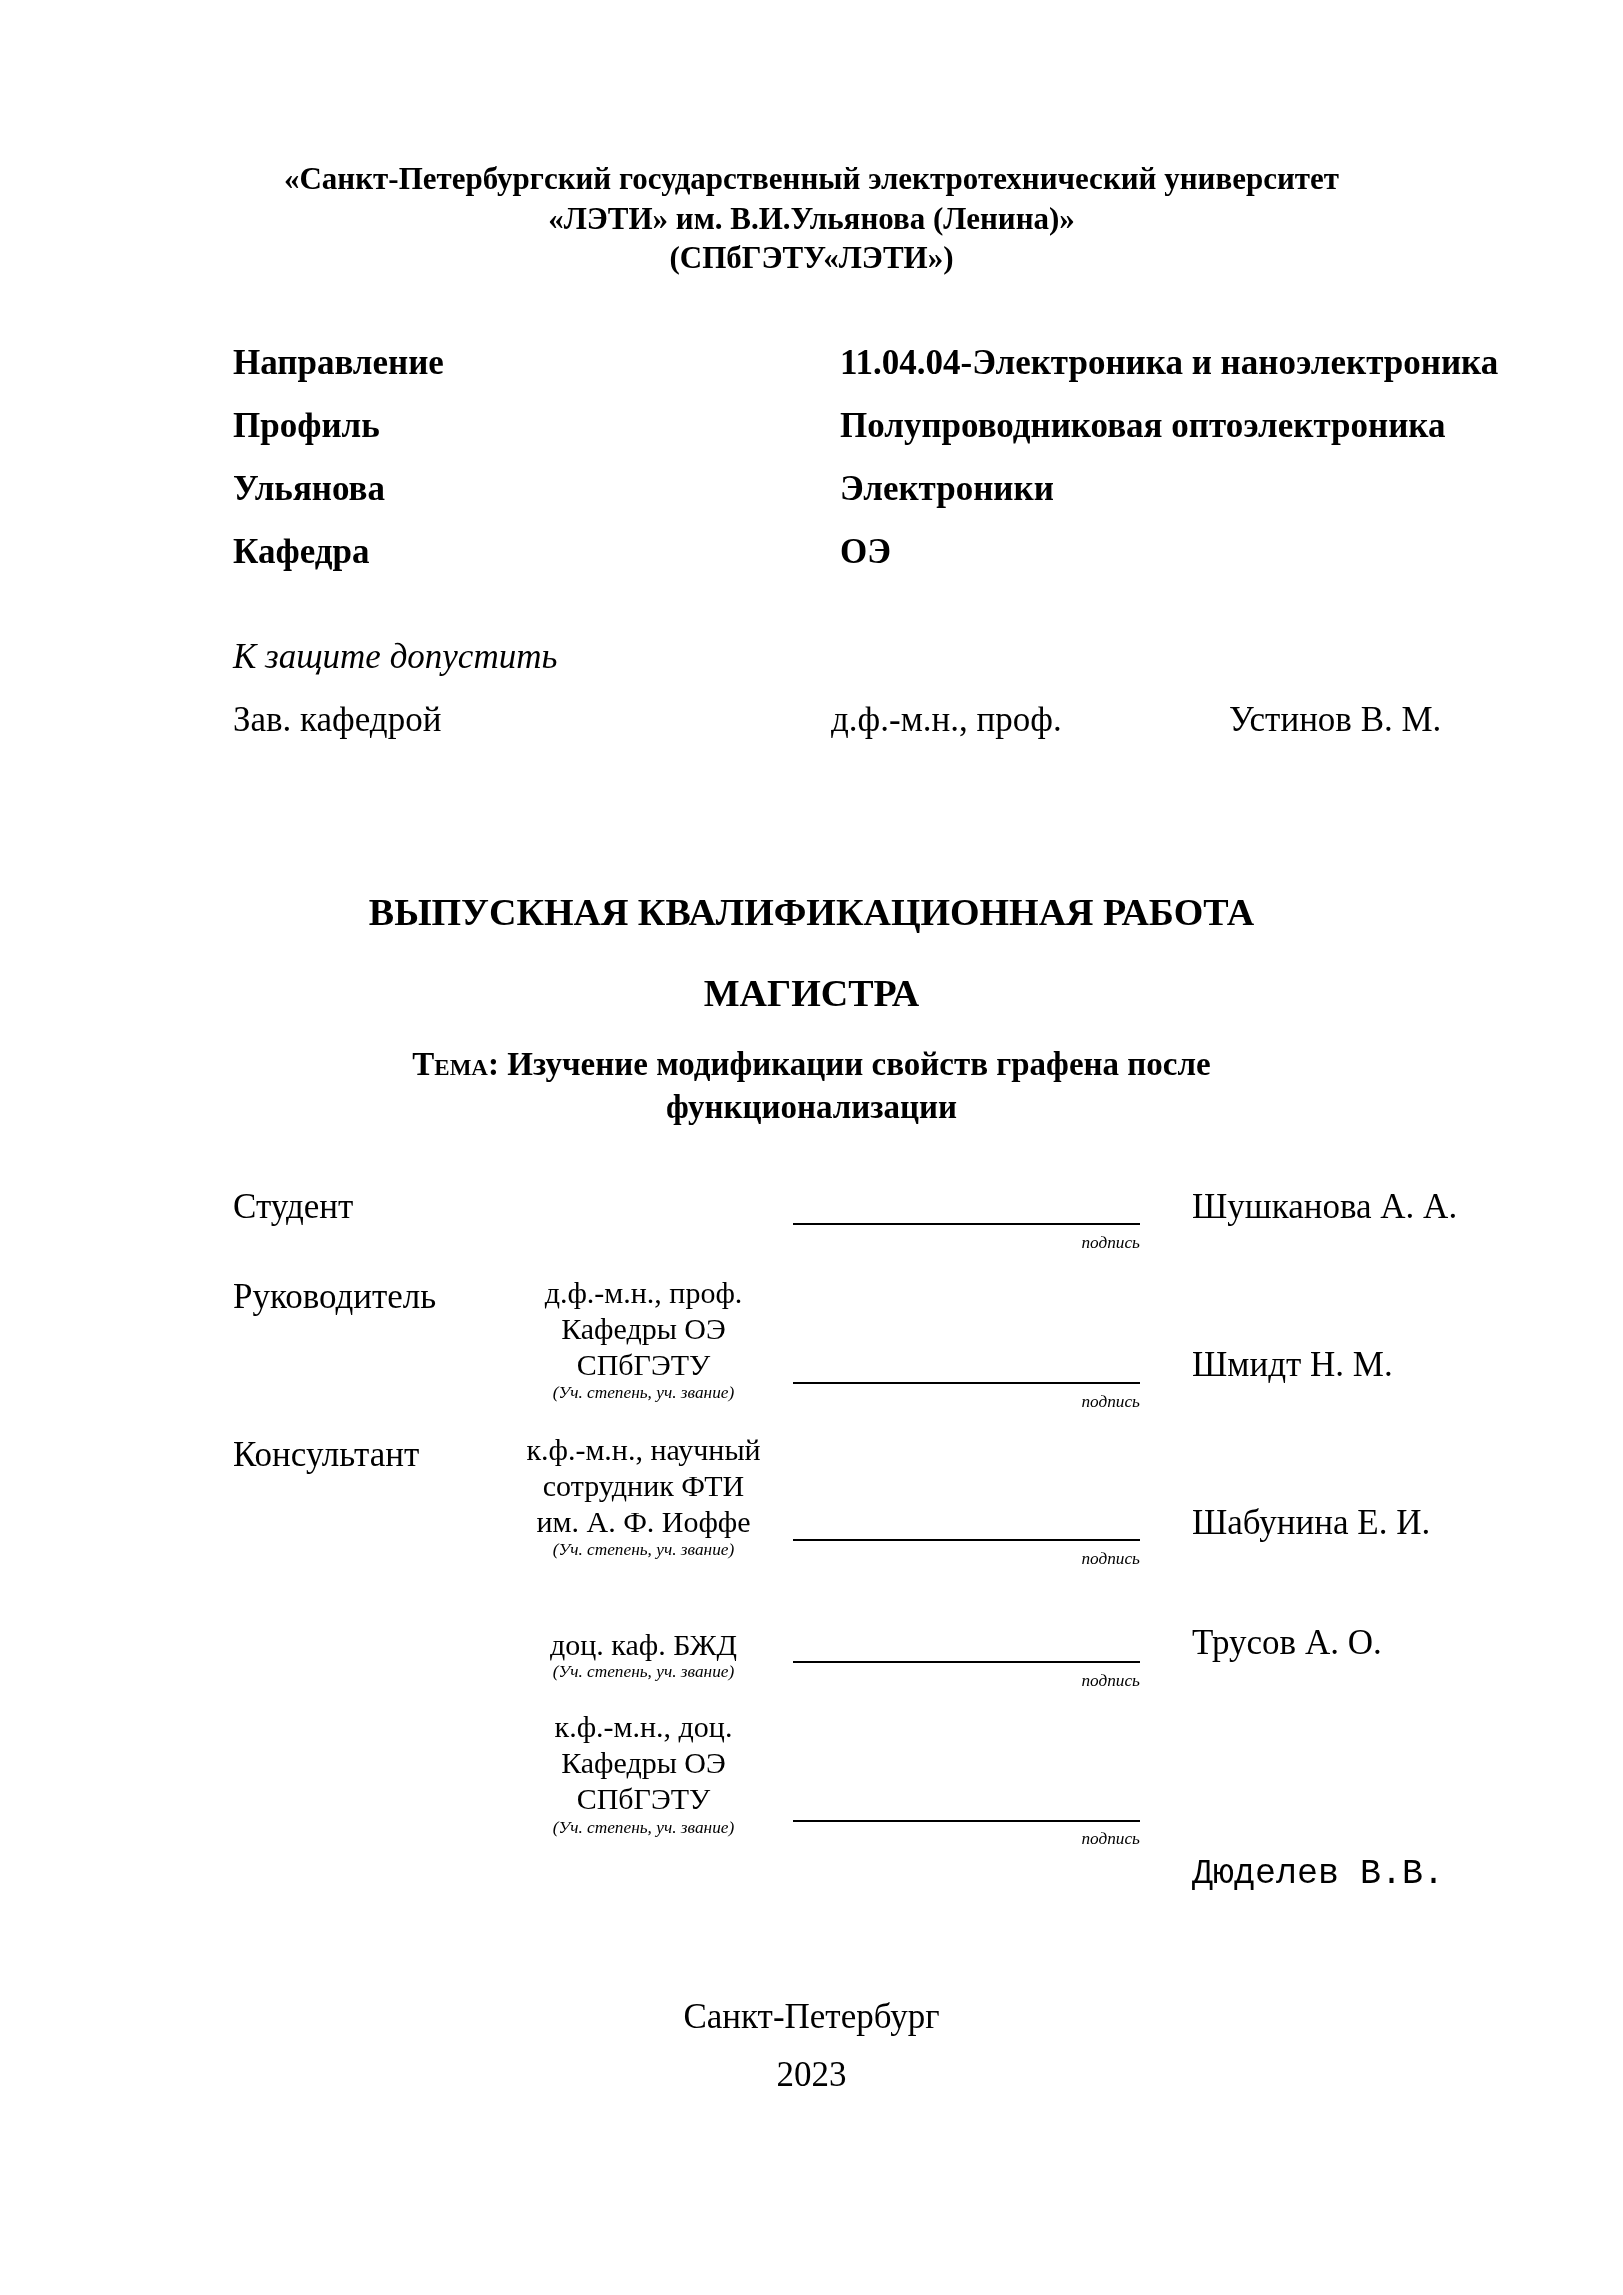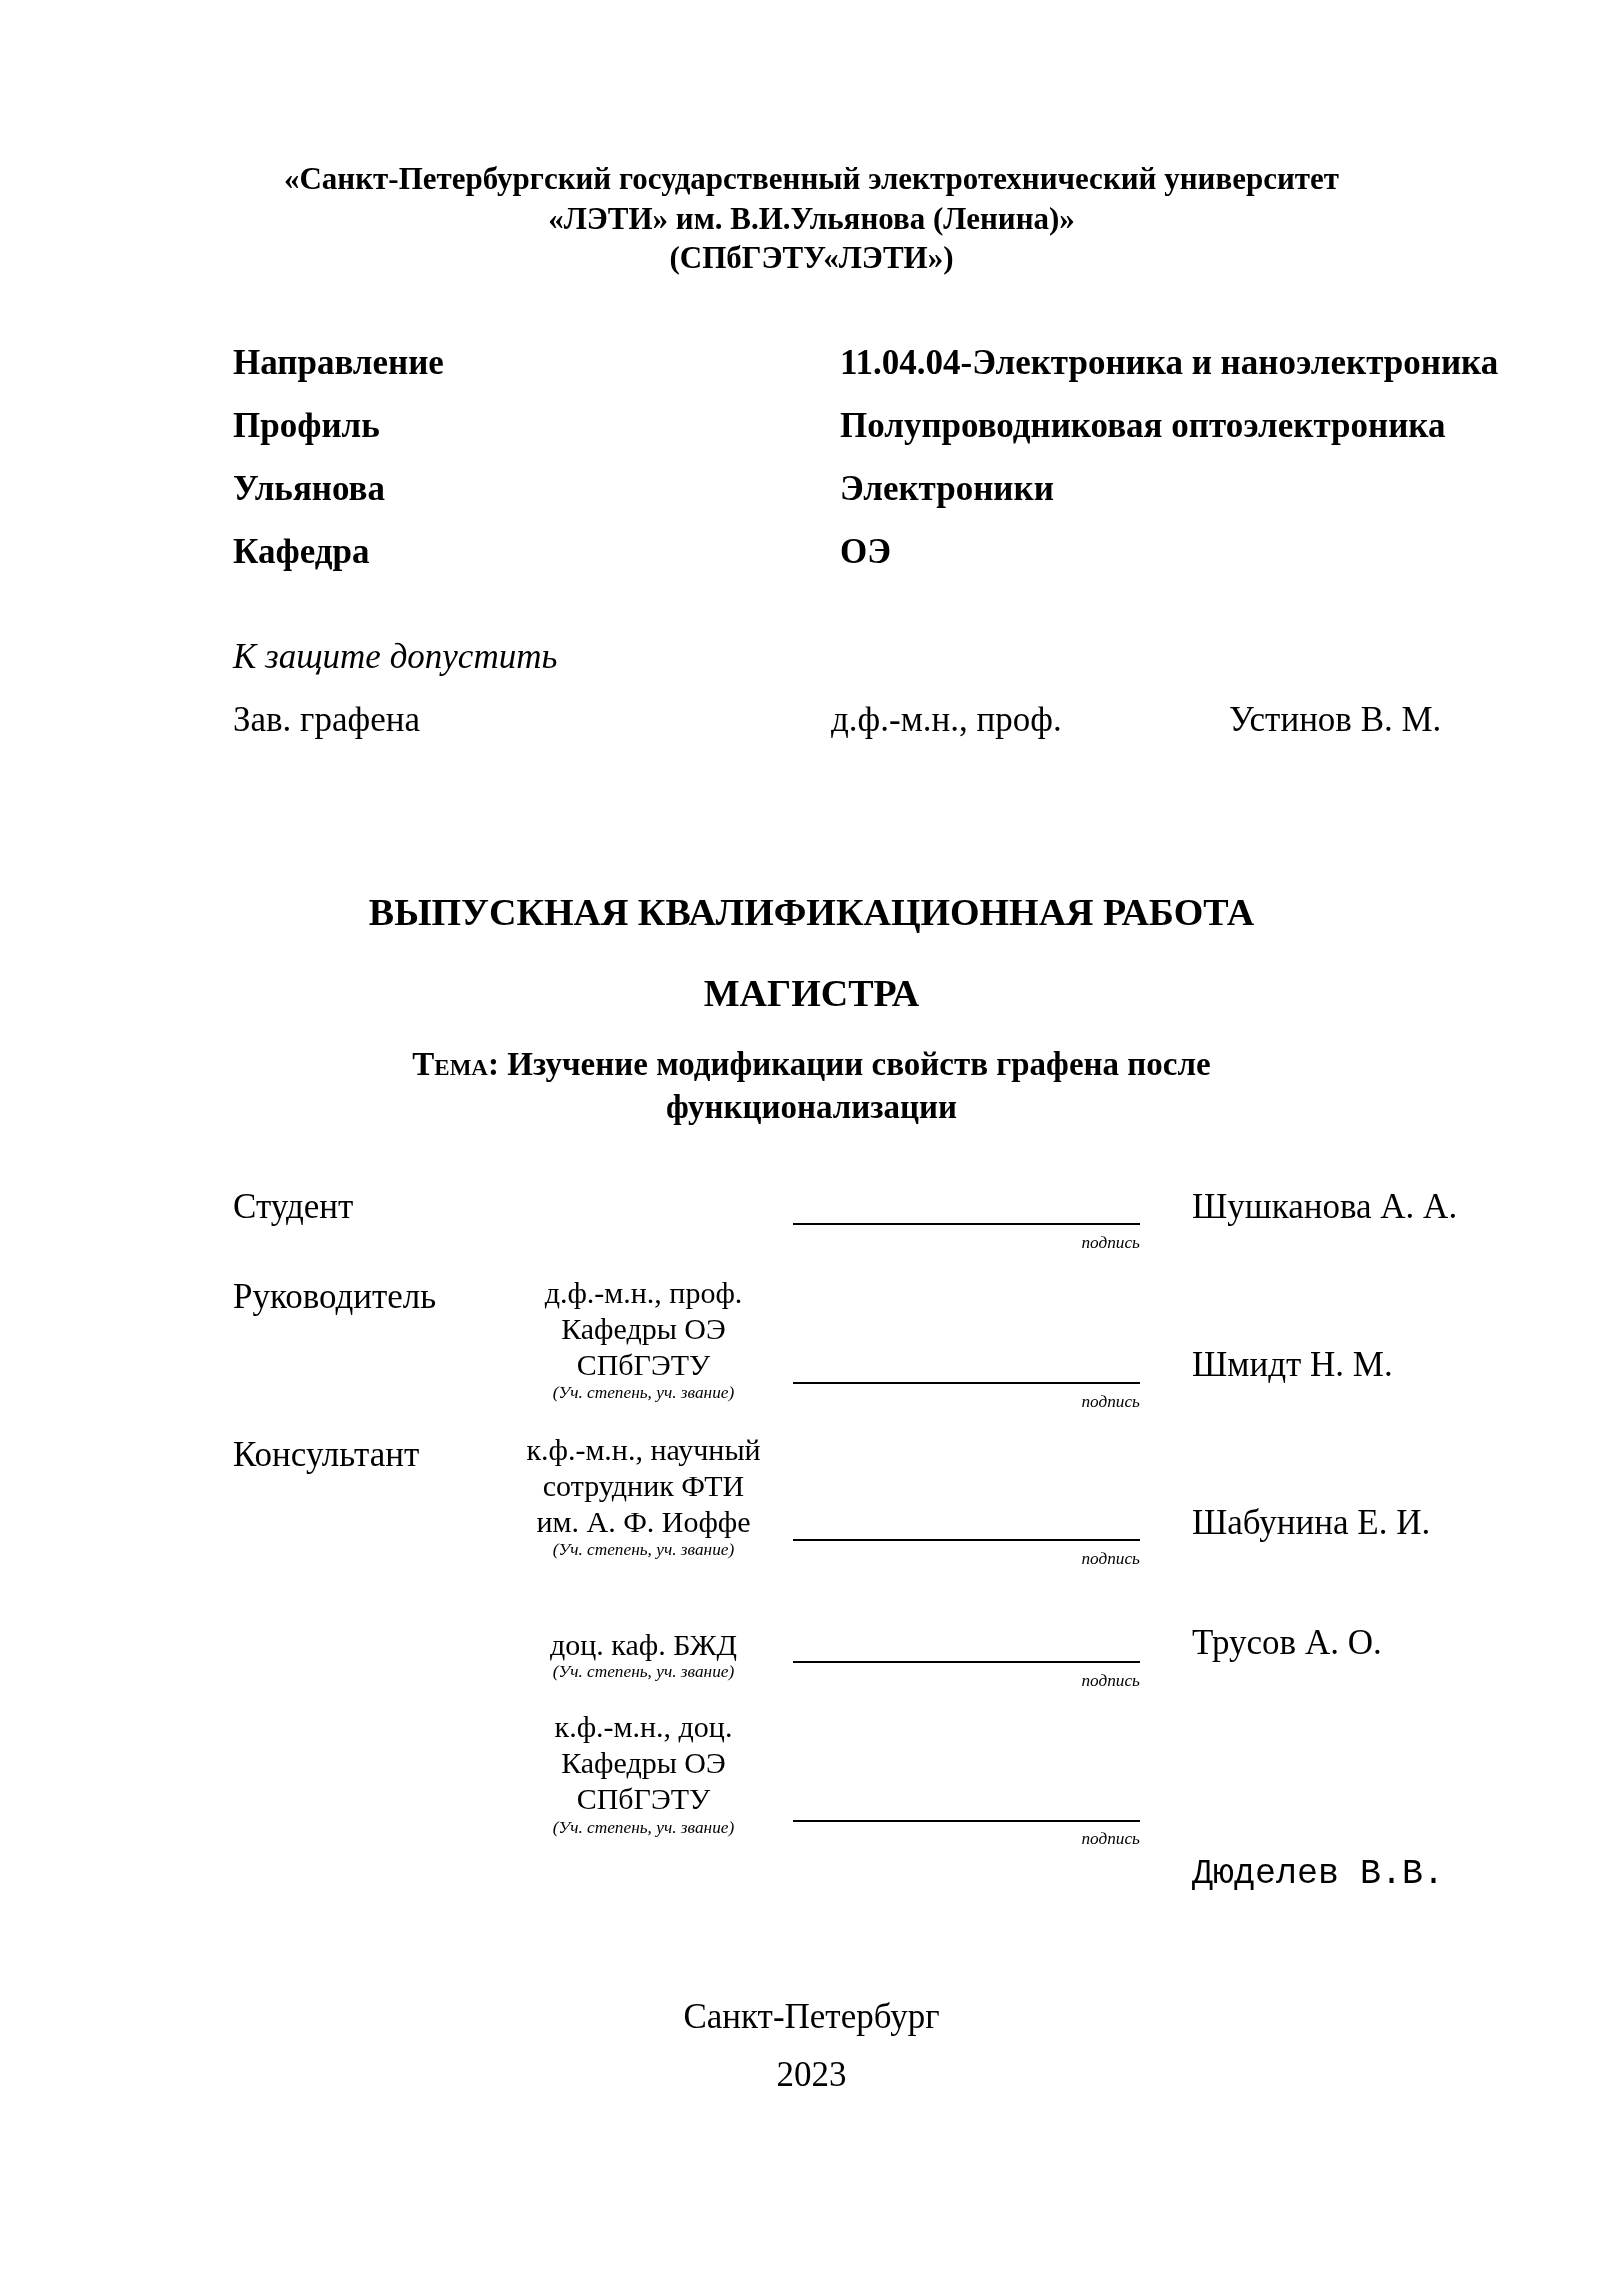--- a/index.html
+++ b/index.html
@@ -32,21 +32,21 @@
   <div class="abs meta" style="left:840px; top:342px;">11.04.04-Электроника и наноэлектроника</div>
   <div class="abs meta" style="left:233px; top:405px;">Профиль</div>
   <div class="abs meta" style="left:840px; top:405px;">Полупроводниковая оптоэлектроника</div>
   <div class="abs meta" style="left:233px; top:468px;">Ульянова</div>
   <div class="abs meta" style="left:840px; top:468px;">Электроники</div>
   <div class="abs meta" style="left:233px; top:531px;">Кафедра</div>
   <div class="abs meta" style="left:840px; top:531px;">ОЭ</div>
 </div>
 
 <div class="abs reg" style="left:233px; top:636px; font-style:italic;">К защите допустить</div>
-<div class="abs reg" style="left:233px; top:699px;">Зав. графена</div>
+<div class="abs reg" style="left:233px; top:699px;">Зав. кафедрой</div>
 <div class="abs reg" style="left:831px; top:699px;">д.ф.-м.н., проф.</div>
 <div class="abs reg" style="left:1229px; top:699px;">Устинов В. М.</div>
 
 <div class="abs center title" style="top:885px;">ВЫПУСКНАЯ КВАЛИФИКАЦИОННАЯ РАБОТА</div>
 <div class="abs center title" style="top:966px;">МАГИСТРА</div>
 <div class="abs center topic" style="top:1043px;"><span class="sc">Тема</span><span>:</span><span> Изучение модификации свойств графена после</span></div>
 <div class="abs center topic" style="top:1086px;">функционализации</div>
 
 <div>
   <div class="abs role" style="top:1186px;">Студент</div>

